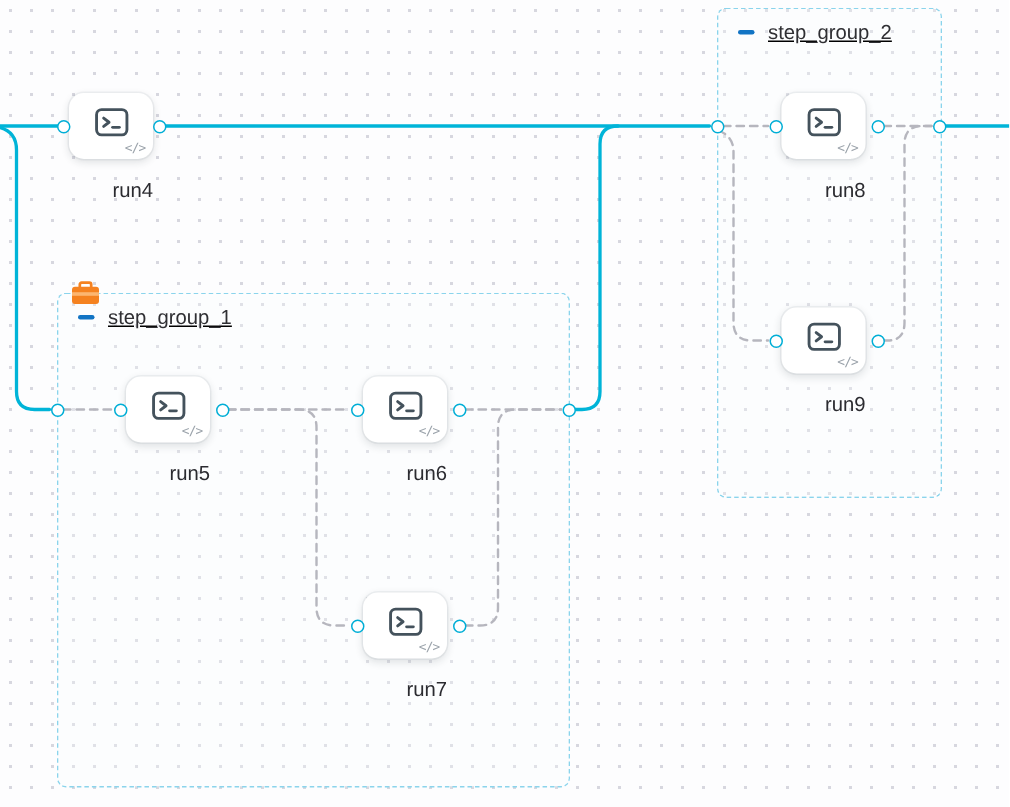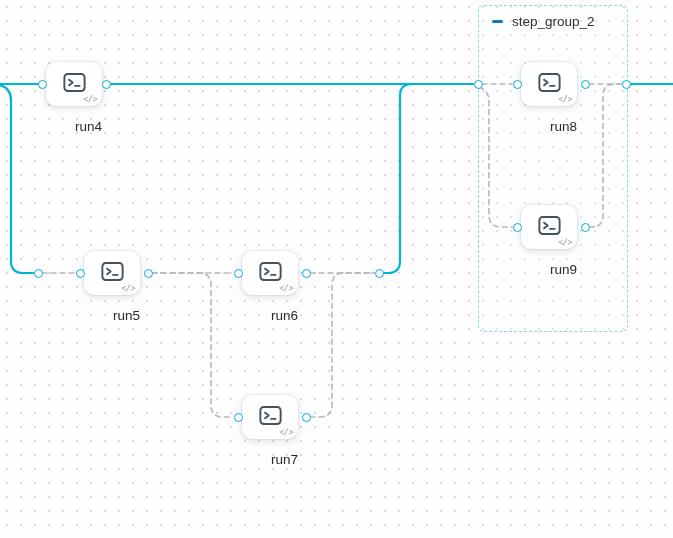--- a/index.html
+++ b/index.html
@@ -8,21 +8,21 @@
     background-color:#fdfdfe;
     background-image:radial-gradient(#d7d7df 1px, transparent 1.3px);
     background-size:14px 14px;
     font-family:"Liberation Sans", sans-serif;
   }
   svg.edges { position:absolute; left:0; top:0; z-index:2; pointer-events:none; }
   .group {
     position:absolute; border:1px dashed #8bd4ec; border-radius:6px;
     background:rgba(252,254,255,0.25); z-index:1; box-sizing:border-box;
   }
-  .group-header { display:flex; align-items:center; gap:8px; padding:8px 12px; }
+  .group-header { display:flex; align-items:center; gap:8px; padding:8px 12px;text-decoration:underline; }
   .collapse-btn {
     width:13px; height:13px; display:flex; align-items:center; justify-content:center;
     cursor:pointer; flex:0 0 auto;
   }
   .collapse-bar { width:11px; height:2.5px; background:#1274c4; border-radius:2px; }
   .group-label { font-size:13.5px; color:#2f2f33; white-space:nowrap; }
   .group-badge { position:absolute; left:8px; top:-9px; z-index:5; }
   .node { position:absolute; width:56px; z-index:3; }
   .card {
     width:56px; height:44px; background:#ffffff; border-radius:10px;
@@ -41,20 +41,35 @@
   .port {
     position:absolute; width:9px; height:9px; border-radius:50%; z-index:4;
     background:#fff; border:1.6px solid #00aed6; box-sizing:border-box; cursor:crosshair;
   }
 </style>
 </head>
 <body>
 
 <div class="canvas">
 
+  <div class="group" style="left:38px; top:195px; width:342px; height:330px;">
+    <span class="group-badge">
+      <svg width="20" height="17" viewBox="0 0 20 17">
+        <rect x="6.2" y="1.4" width="7.6" height="5" rx="1.2" fill="none" stroke="#f58220" stroke-width="1.8"></rect>
+        <rect x="1" y="4.2" width="18" height="11.4" rx="2" fill="#f58220"></rect>
+        <rect x="1" y="7.8" width="18" height="2.4" fill="#fcb671"></rect>
+      </svg>
+    </span>
+    <div class="group-header">
+      <span class="collapse-btn">
+          <span class="collapse-bar"></span>
+        </span>
+      <span class="group-label">step_group_1</span>
+    </div>
+  </div>
 
   <div class="group" style="left:478px; top:5px; width:150px; height:327px;">
     <div class="group-header">
       <span class="collapse-btn">
           <span class="collapse-bar"></span>
         </span>
       <span class="group-label">step_group_2</span>
     </div>
   </div>
 

